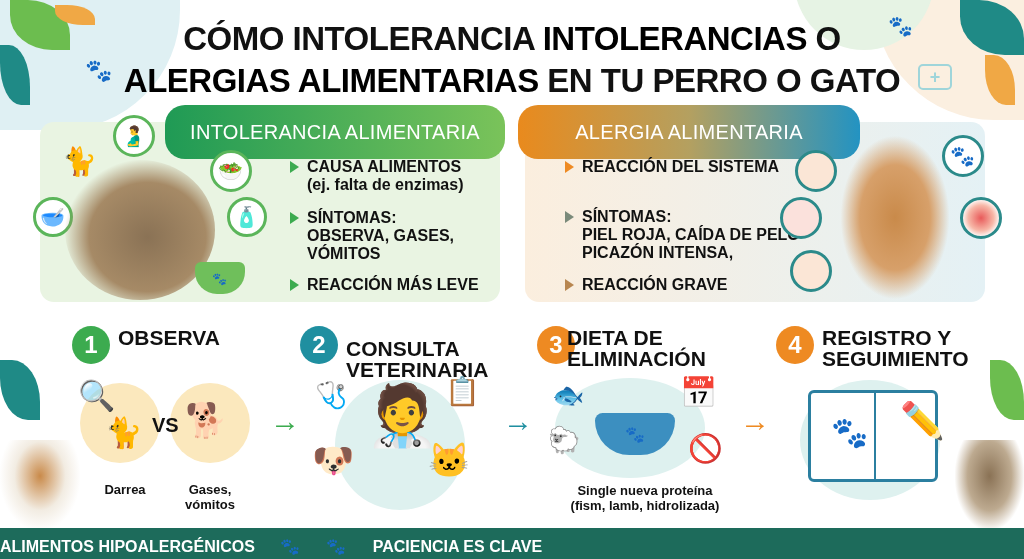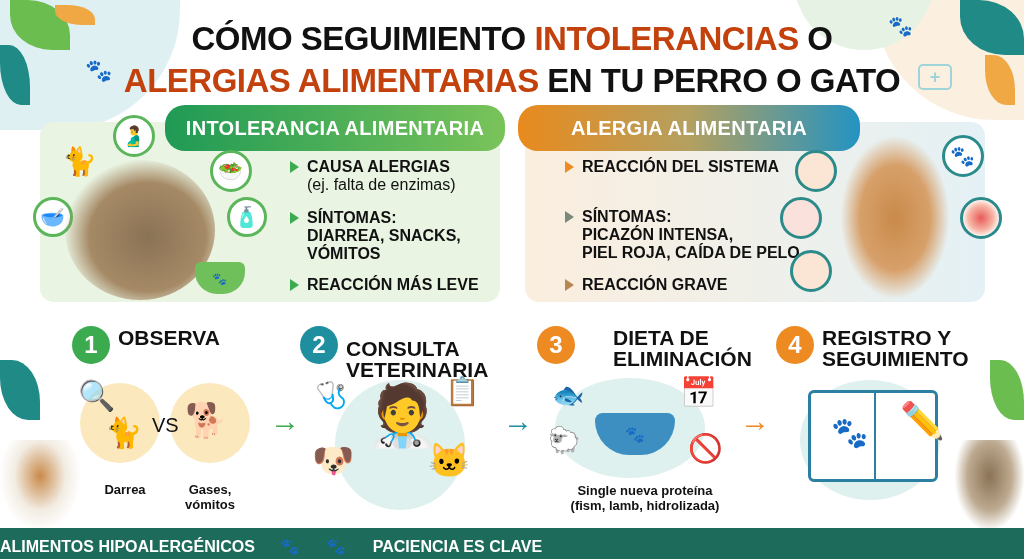--- a/index.html
+++ b/index.html
@@ -3,29 +3,29 @@
 <meta charset="utf-8">
 <style>
 *{box-sizing:border-box;margin:0;padding:0}
 body{width:1024px;height:559px;overflow:hidden;background:#fff;font-family:"Liberation Sans",sans-serif;position:relative;color:#111}
 .abs{position:absolute}
 .blob-tl{left:-40px;top:-40px;width:220px;height:170px;background:#dff0f3;border-radius:0 0 120px 0}
 .blob-tr{right:-30px;top:-30px;width:180px;height:150px;background:#fbefe0;border-radius:0 0 0 120px}
 .blob-tr2{right:90px;top:-40px;width:140px;height:90px;background:#e6f3e4;border-radius:0 0 80px 80px}
 .leaf{position:absolute;border-radius:0 70% 0 70%}
 .title{left:0;width:1024px;top:18px;text-align:center;font-weight:bold;font-size:33px;line-height:42px;letter-spacing:-0.5px}
-.title .hl{color:#c2410c}
+.title .hl{color:#000000}
 .panel-l{left:40px;top:122px;width:460px;height:180px;background:#e9f4e2;border-radius:14px}
 .panel-r{left:525px;top:122px;width:460px;height:180px;background:linear-gradient(90deg,#fbeede,#e4f1f5);border-radius:14px}
-.hdr{height:46px;border-radius:20px;color:#fff;font-weight:bold;font-size:20px;display:flex;align-items:center;justify-content:center;letter-spacing:.3px}
+.hdr{height:54px;border-radius:20px;color:#fff;font-weight:normal;font-size:20px;display:flex;align-items:center;justify-content:center;letter-spacing:.3px}
 .hdr-l{left:165px;top:105px;width:340px;background:linear-gradient(90deg,#1f9a55,#7ac35a)}
 .hdr-r{left:518px;top:105px;width:342px;background:linear-gradient(90deg,#e98a1d,#b4a060,#2393c2)}
 .bul{font-weight:bold;font-size:16px;line-height:18px;display:flex;gap:8px;position:absolute}
 .bul .tri{width:0;height:0;border-top:6px solid transparent;border-bottom:6px solid transparent;border-left:9px solid #3cab4f;margin-top:3px;flex:none}
-.bul .sub{font-weight:normal}
+.bul .sub{font-weight:bold}
 .ic{position:absolute;border-radius:50%;background:#fff;display:flex;align-items:center;justify-content:center;font-size:20px}
 .ic-g{border:3px solid #5bb55a}
 .ic-t{border:3px solid #2b8a8a}
 .step-num{position:absolute;width:38px;height:38px;border-radius:50%;color:#fff;font-weight:bold;font-size:24px;display:flex;align-items:center;justify-content:center}
 .step-title{position:absolute;font-weight:bold;font-size:21px;line-height:21px}
 .circ{position:absolute;border-radius:50%}
 .arrow{position:absolute;font-weight:bold;font-size:30px}
 .footer{left:0;top:528px;width:1024px;height:37px;background:#1d6b5b;color:#fff;display:flex;align-items:center;gap:26px;font-weight:bold;font-size:16px}
 .paw{color:#f2a33a;font-size:16px}
 .lbl{position:absolute;font-weight:bold;font-size:13px;text-align:center;line-height:15px}
@@ -39,67 +39,67 @@
 <div class="leaf" style="left:10px;top:0;width:60px;height:50px;background:#6cbd4f"></div>
 <div class="leaf" style="left:55px;top:5px;width:40px;height:20px;background:#f0a845"></div>
 <div class="leaf" style="left:0;top:45px;width:30px;height:60px;background:#1f8a86"></div>
 <div class="abs" style="left:85px;top:58px;color:#8cc7cf;font-size:22px">🐾</div>
 <div class="leaf" style="left:960px;top:0;width:64px;height:55px;background:#1f8a86"></div>
 <div class="leaf" style="left:985px;top:55px;width:30px;height:50px;background:#f0a845"></div>
 <div class="abs" style="left:888px;top:14px;color:#8cc7cf;font-size:20px">🐾</div>
 <div class="abs" style="left:918px;top:64px;width:34px;height:26px;border:2px solid #9fd5da;border-radius:5px;color:#9fd5da;text-align:center;font-weight:bold;font-size:18px;line-height:22px">+</div>
 
 <div class="abs title">
-  <div><span>CÓMO SEGUIMIENTO </span><span class="hl">INTOLERANCIAS</span><span> O</span></div>
+  <div><span>CÓMO INTOLERANCIA </span><span class="hl">INTOLERANCIAS</span><span> O</span></div>
   <div><span class="hl">ALERGIAS ALIMENTARIAS</span><span> EN TU PERRO O GATO</span></div>
 </div>
 
 <div class="abs panel-l"></div>
 <div class="abs hdr hdr-l">INTOLERANCIA ALIMENTARIA</div>
 <div class="ic ic-g" style="left:113px;top:115px;width:42px;height:42px">🫃</div>
 <div class="abs" style="left:62px;top:145px;font-size:28px">🐈</div>
 <div class="ic ic-g" style="left:210px;top:150px;width:42px;height:42px">🥗</div>
 <div class="ic ic-g" style="left:33px;top:197px;width:40px;height:40px">🥣</div>
 <div class="ic ic-g" style="left:227px;top:197px;width:40px;height:40px">🧴</div>
 <div class="abs" style="left:65px;top:160px;width:150px;height:140px;background:radial-gradient(ellipse at 55% 55%,#8a7255 0%,#a68a66 50%,transparent 72%);border-radius:50%"></div>
 <div class="abs" style="left:195px;top:262px;width:50px;height:32px;background:#6fbf5b;border-radius:6px 6px 22px 22px;text-align:center;color:#fff;font-size:12px;line-height:34px">🐾</div>
 
 <div class="bul" style="left:290px;top:158px">
   <span class="tri"></span>
   <div>
-      <div>CAUSA ALERGIAS</div>
+      <div>CAUSA ALIMENTOS</div>
       <div class="sub">(ej. falta de enzimas)</div>
     </div>
 </div>
 <div class="bul" style="left:290px;top:209px;width:200px">
   <span class="tri"></span>
   <div>
       <div>SÍNTOMAS:</div>
-      <div>DIARREA, SNACKS, VÓMITOS</div>
+      <div>OBSERVA, GASES, VÓMITOS</div>
     </div>
 </div>
 <div class="bul" style="left:290px;top:276px">
   <span class="tri"></span>
   <div>REACCIÓN MÁS LEVE</div>
 </div>
 
 <div class="abs panel-r"></div>
 <div class="abs hdr hdr-r">ALERGIA ALIMENTARIA</div>
 <div class="bul" style="left:565px;top:158px">
   <span class="tri" style="border-left-color:#ee8a22"></span>
   <div>
       <div>REACCIÓN DEL SISTEMA</div>
     </div>
 </div>
 <div class="bul" style="left:565px;top:208px">
   <span class="tri" style="border-left-color:#7a8a7a"></span>
   <div>
       <div>SÍNTOMAS:</div>
+      <div>PIEL ROJA, CAÍDA DE PELO</div>
       <div>PICAZÓN INTENSA,</div>
-      <div>PIEL ROJA, CAÍDA DE PELO</div>
     </div>
 </div>
 <div class="bul" style="left:565px;top:276px">
   <span class="tri" style="border-left-color:#b88650"></span>
   <div>REACCIÓN GRAVE</div>
 </div>
 <div class="ic ic-t" style="left:795px;top:150px;width:42px;height:42px;background:#fbe6d6"></div>
 <div class="ic ic-t" style="left:780px;top:197px;width:42px;height:42px;background:#fbe1dc"></div>
 <div class="ic ic-t" style="left:790px;top:250px;width:42px;height:42px;background:#fbe6d6"></div>
 <div class="ic ic-t" style="left:942px;top:135px;width:42px;height:42px;color:#8a4a2a">🐾</div>
@@ -108,40 +108,40 @@
 
 <div class="step-num" style="left: 72px; top: 326px; background: rgb(60, 171, 79);">1</div>
 <div class="step-title" style="left:118px;top:327px">
     <div>OBSERVA</div>
   </div>
 <div class="circ" style="left:80px;top:383px;width:80px;height:80px;background:#fbe8bd"></div>
 <div class="circ" style="left:170px;top:383px;width:80px;height:80px;background:#fbe8bd"></div>
 <div class="abs" style="left:78px;top:378px;font-size:30px">🔍</div>
 <div class="abs" style="left:105px;top:415px;font-size:30px">🐈</div>
 <div class="abs" style="left:185px;top:400px;font-size:34px">🐕</div>
-<div class="abs" style="left:152px;top:414px;font-weight:normal;font-size:20px">VS</div>
+<div class="abs" style="left:152px;top:414px;font-weight:bold;font-size:20px">VS</div>
 <div class="lbl" style="left:95px;top:482px;width:60px">Darrea</div>
 <div class="lbl" style="left:180px;top:482px;width:60px">Gases, vómitos</div>
 <div class="arrow" style="left:270px;top:404px;color:#3cab4f">→</div>
 
 <div class="step-num" style="left: 300px; top: 326px; background: rgb(31, 143, 160);">2</div>
 <div class="step-title" style="left:346px;top:338px">
     <div>CONSULTA</div>
     <div>VETERINARIA</div>
   </div>
 <div class="circ" style="left:335px;top:380px;width:130px;height:130px;background:#def1ef"></div>
 <div class="abs" style="left:365px;top:380px;font-size:60px">🧑‍⚕️</div>
 <div class="abs" style="left:315px;top:380px;font-size:26px;color:#2b8a8a">🩺</div>
 <div class="abs" style="left:445px;top:375px;font-size:28px">📋</div>
 <div class="abs" style="left:312px;top:440px;font-size:34px">🐶</div>
 <div class="abs" style="left:428px;top:440px;font-size:34px">🐱</div>
 <div class="arrow" style="left:503px;top:404px;color:#1f8fa0">→</div>
 
 <div class="step-num" style="left: 537px; top: 326px; background: rgb(238, 138, 34);">3</div>
-<div class="step-title" style="left:613px;top:327px">
+<div class="step-title" style="left:567px;top:327px">
     <div>DIETA DE</div>
     <div>ELIMINACIÓN</div>
   </div>
 <div class="circ" style="left:555px;top:378px;width:150px;height:100px;background:#def1ef;border-radius:50%"></div>
 <div class="abs" style="left:552px;top:380px;font-size:26px">🐟</div>
 <div class="abs" style="left:548px;top:425px;font-size:26px">🐑</div>
 <div class="abs" style="left:595px;top:413px;width:80px;height:42px;background:#3c8fc0;border-radius:8px 8px 36px 36px;color:#fff;text-align:center;font-size:16px;line-height:44px">🐾</div>
 <div class="abs" style="left:680px;top:375px;font-size:30px">📅</div>
 <div class="abs" style="left:688px;top:432px;font-size:28px">🚫</div>
 <div class="lbl" style="left:545px;top:483px;width:200px">

